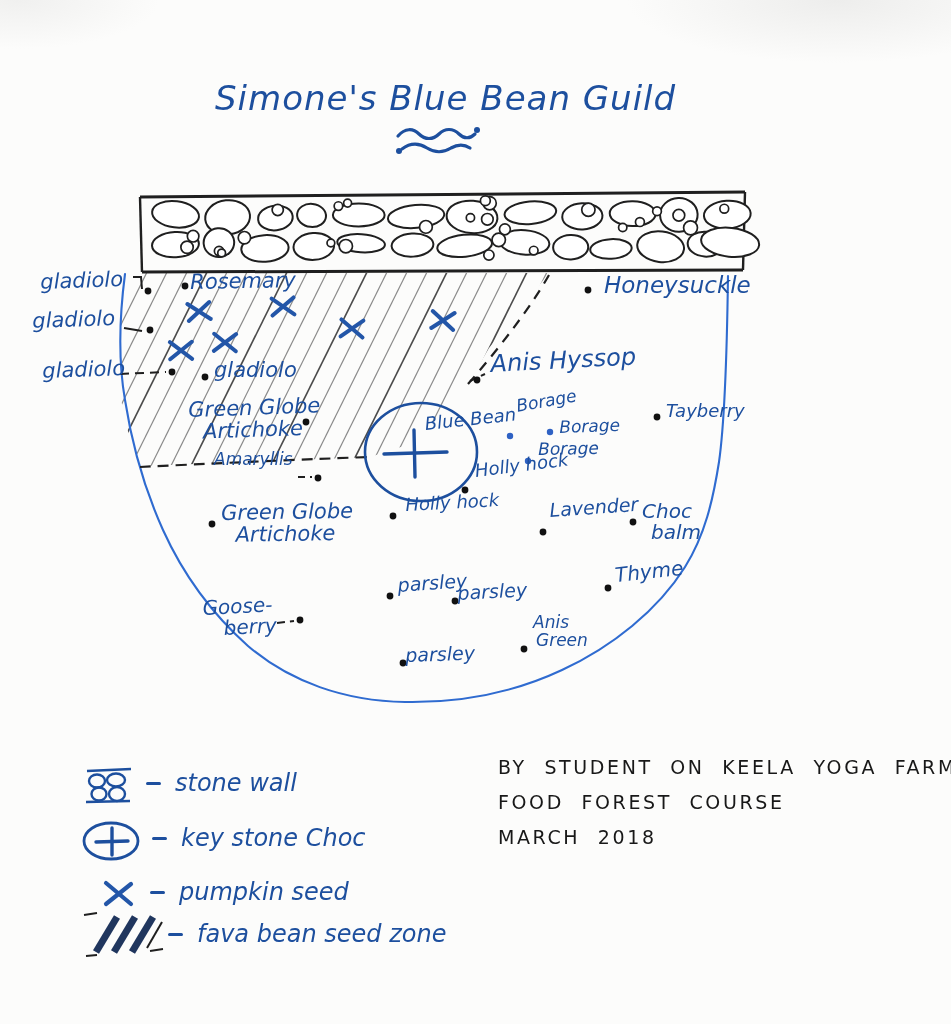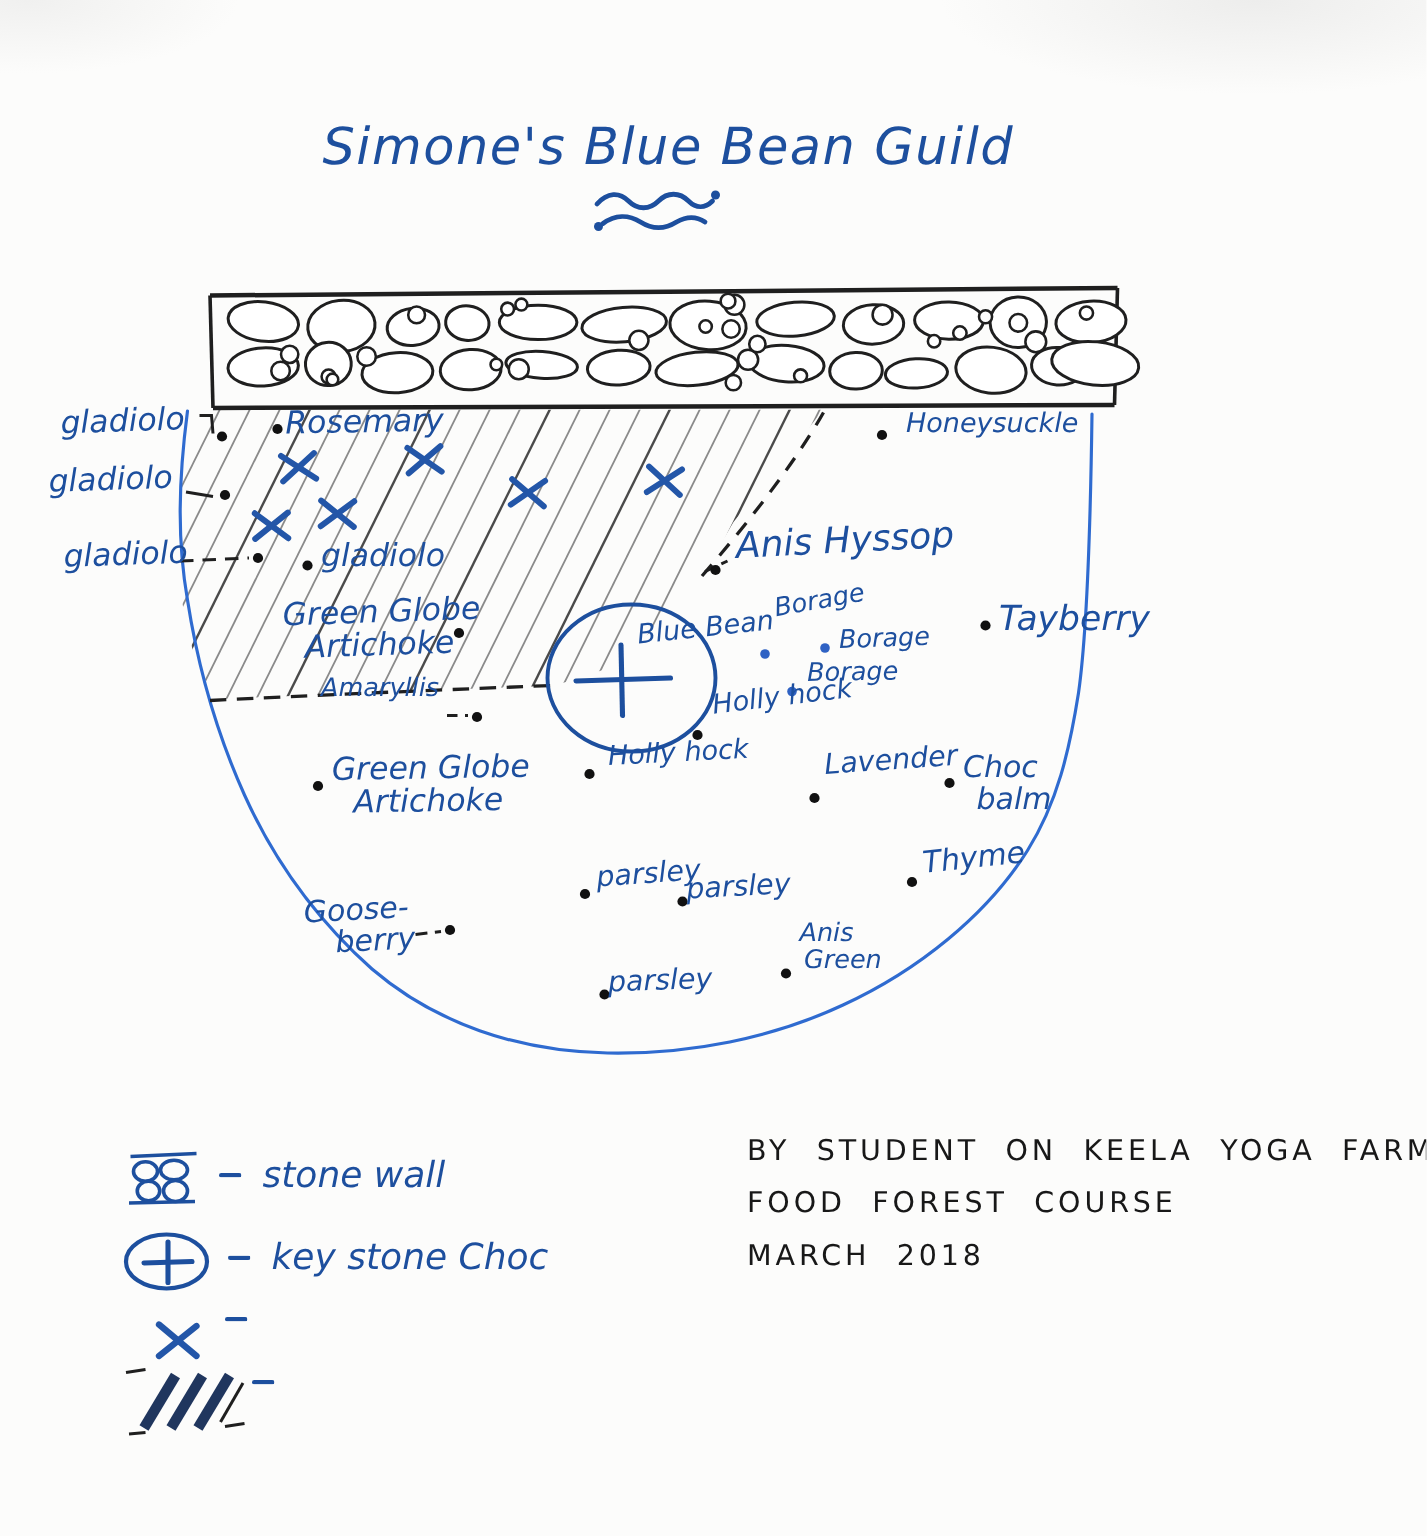--- a/index.html
+++ b/index.html
@@ -288,36 +288,36 @@
       <div class="map-label" style="left: 188px; top: 400px; font-size: 21px; transform: rotate(-2deg);">
         <span class="line">Green Globe</span>
         <span class="line" style="margin-left: 14px;">Artichoke</span>
       </div>
       <div class="map-label" style="left: 214px; top: 451px; font-size: 17px; transform: rotate(0deg);">
         <span class="line">Amaryllis</span>
       </div>
       <div class="map-label" style="left: 490px; top: 352px; font-size: 24px; transform: rotate(-3deg);">
         <span class="line">Anis Hyssop</span>
       </div>
-      <div class="map-label" style="left: 604px; top: 274px; font-size: 18px; transform: rotate(0deg);">
+      <div class="map-label" style="left: 604px; top: 274px; font-size: 23px; transform: rotate(0deg);">
         <span class="line">Honeysuckle</span>
       </div>
       <div class="map-label" style="left: 424px; top: 415px; font-size: 18px; transform: rotate(-6deg);">
         <span class="line">Blue Bean</span>
       </div>
       <div class="map-label" style="left: 515px; top: 398px; font-size: 17px; transform: rotate(-10deg);">
         <span class="line">Borage</span>
       </div>
       <div class="map-label" style="left: 559px; top: 419px; font-size: 17px; transform: rotate(-2deg);">
         <span class="line">Borage</span>
       </div>
       <div class="map-label" style="left: 538px; top: 441px; font-size: 17px; transform: rotate(-1deg);">
         <span class="line">Borage</span>
       </div>
-      <div class="map-label" style="left: 666px; top: 402px; font-size: 23px; transform: rotate(0deg);">
+      <div class="map-label" style="left: 666px; top: 402px; font-size: 18px; transform: rotate(0deg);">
         <span class="line">Tayberry</span>
       </div>
       <div class="map-label" style="left: 474px; top: 462px; font-size: 18px; transform: rotate(-7deg);">
         <span class="line">Holly hock</span>
       </div>
       <div class="map-label" style="left: 405px; top: 496px; font-size: 18px; transform: rotate(-3deg);">
         <span class="line">Holly hock</span>
       </div>
       <div class="map-label" style="left: 221px; top: 503px; font-size: 21px; transform: rotate(-1deg);">
         <span class="line">Green Globe</span>
@@ -356,23 +356,25 @@
     <div class="legend-row" style="left:146px;top:769px;">
       <span class="legend-dash"></span>
       <span>stone wall</span>
     </div>
     <div class="legend-row" style="left:152px;top:824px;">
       <span class="legend-dash"></span>
       <span>key stone Choc</span>
     </div>
     <div class="legend-row" style="left:150px;top:878px;">
       <span class="legend-dash"></span>
+      <span>pumpkin seed</span>
     </div>
     <div class="legend-row" style="left:168px;top:920px;">
       <span class="legend-dash"></span>
+      <span>fava bean seed zone</span>
     </div>
   </div>
 
   <div class="credits">
     <div>BY STUDENT ON KEELA YOGA FARM</div>
     <div>FOOD FOREST COURSE</div>
     <div>MARCH 2018</div>
   </div>
 
 </div>

